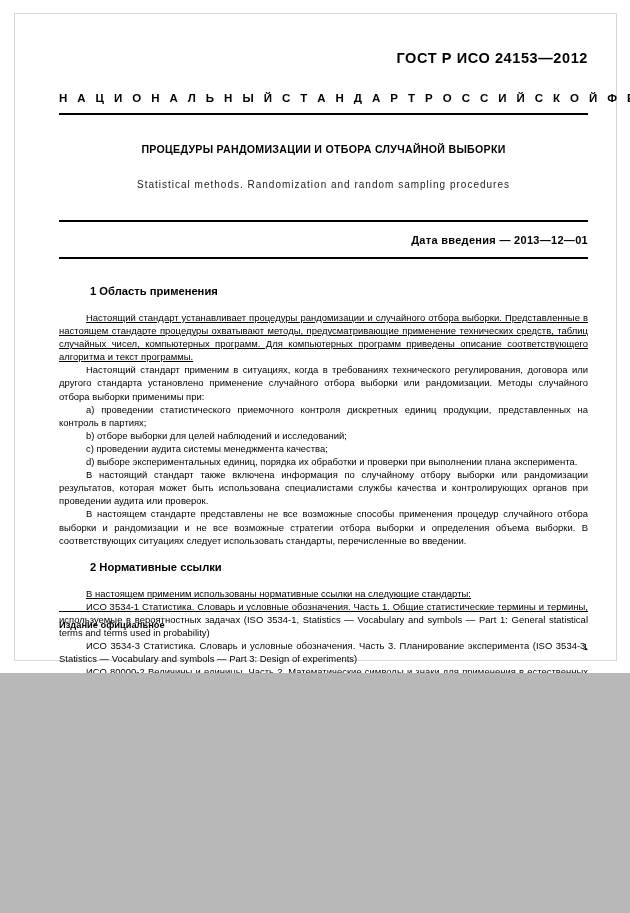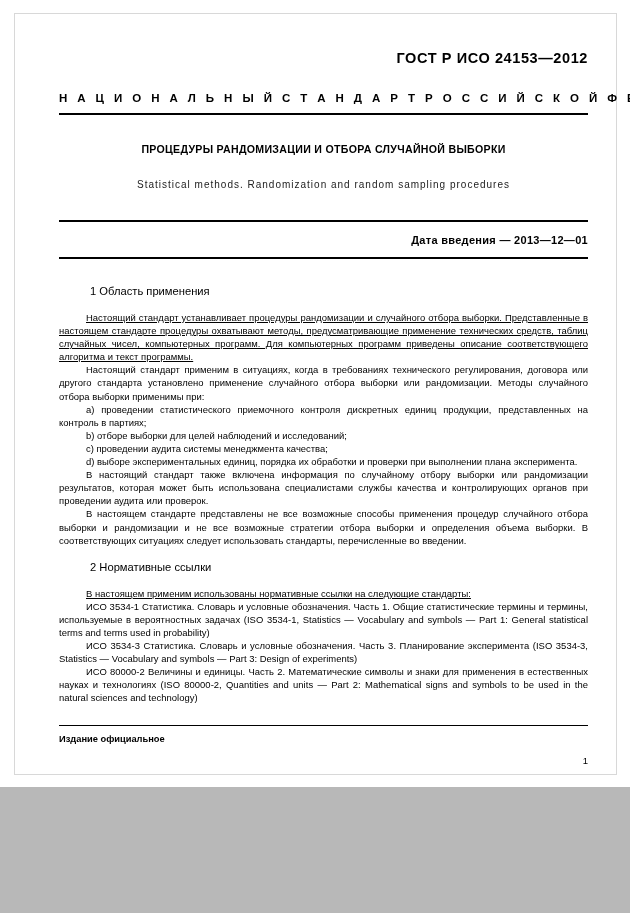--- a/index.html
+++ b/index.html
@@ -6,21 +6,21 @@
     margin: 0;
     padding: 0;
     background: #b8b8b8;
   }
   body {
     font-family: "Liberation Sans", sans-serif;
   }
   .page {
     position: relative;
     width: 630px;
-    height: 787px;
+    height: 673px;
     background: #ffffff;
     margin: 0 auto;
     overflow: hidden;
     box-sizing: border-box;
   }
   .sheet {
     position: absolute;
     left: 14px;
     top: 13px;
     right: 13px;
@@ -91,21 +91,21 @@
     margin-top: 12px;
     letter-spacing: 0.3px;
   }
   .rule3 {
     height: 2px;
     background: #000;
     margin-top: 11px;
   }
   h2.section {
     font-size: 11.2px;
-    font-weight: normal;
+    font-weight: bold;
     margin: 26px 0 0 0;
     padding-left: 31px;
     color: #000;
   }
   h2.section.second {
     margin-top: 14px;
   }
   p.body {
     font-size: 9.45px;
     line-height: 13.1px;

